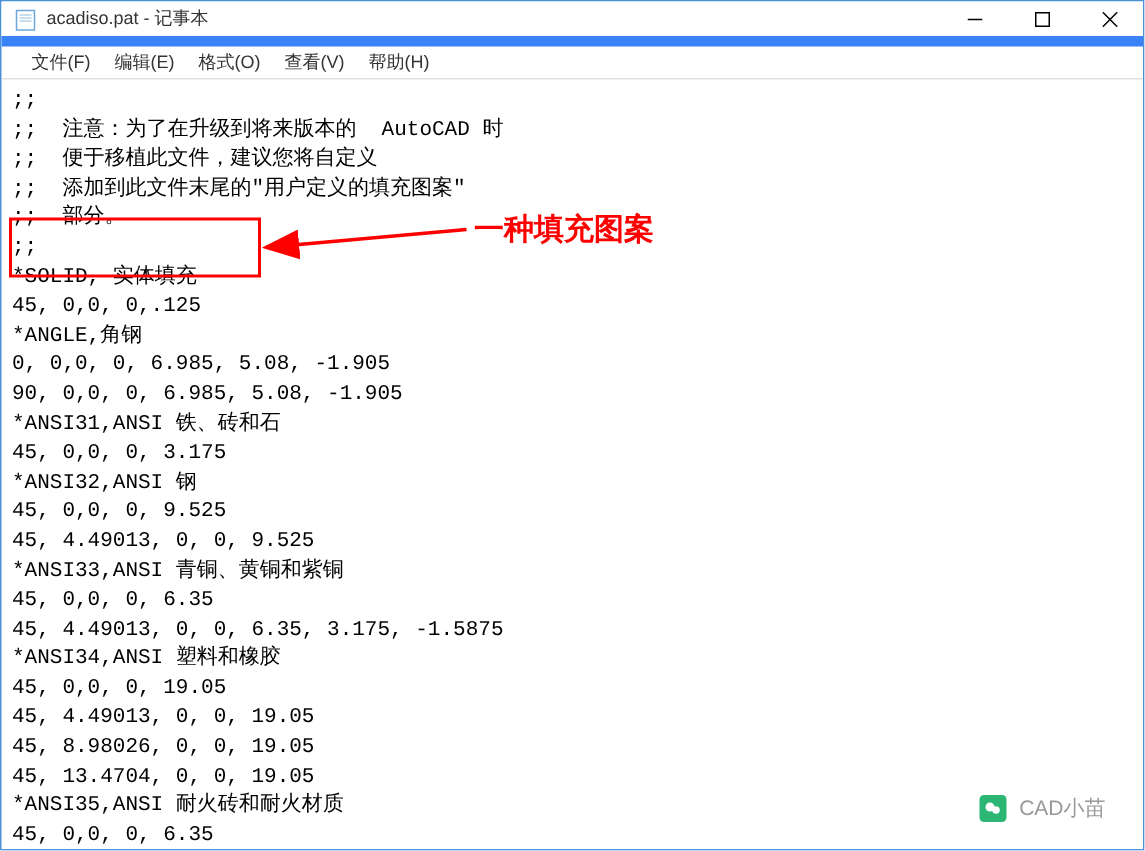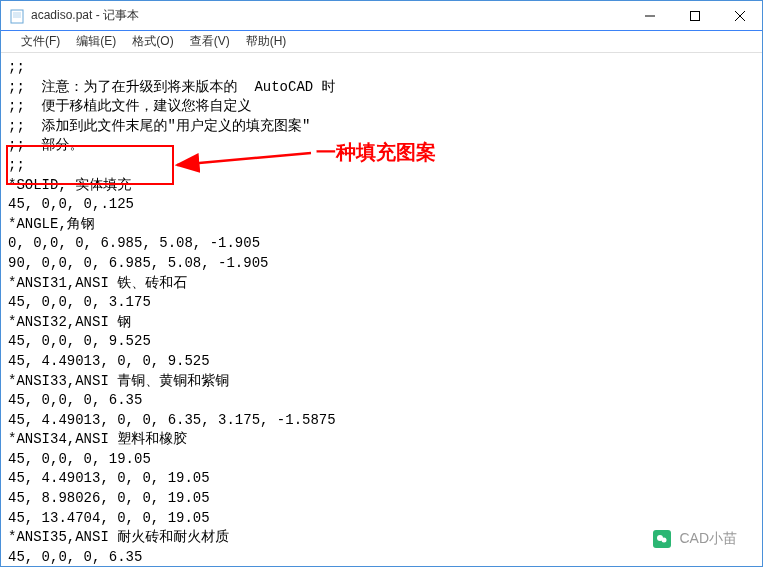--- a/index.html
+++ b/index.html
@@ -1,18 +1,18 @@
 <!DOCTYPE html>
 <html><head>
 <meta charset="utf-8">
 <style>
 * { margin: 0; padding: 0; box-sizing: border-box; }
 body { width: 763px; height: 567px; font-family: "Microsoft YaHei", sans-serif; font-size: 12px; background: #f0f0f0; }
 .window { width: 100%; height: 100%; background: #fff; border: 1px solid #4a90d9; position: relative; }
-.titlebar { height: 30px; background: #fff; display: flex; align-items: center; padding: 0 0 0 8px; border-bottom: 1px solid #3b82f6; }
+.titlebar { height: 30px; background: #fff; display: flex; align-items: center; padding: 0 0 0 8px; border-bottom: 7px solid #3b82f6; }
 .titlebar-icon { width: 16px; height: 16px; margin-right: 6px; display: flex; align-items: center; justify-content: center; }
 .title-text { flex: 1; font-size: 12px; color: #333; }
 .titlebar-controls { display: flex; height: 100%; }
 .titlebar-btn { width: 45px; height: 100%; display: flex; align-items: center; justify-content: center; cursor: pointer; }
 .menubar { height: 22px; display: flex; align-items: center; padding: 0 12px; border-bottom: 1px solid #e0e0e0; }
 .menu-item { padding: 2px 8px; font-size: 12px; color: #333; cursor: pointer; }
 .content-area { position: absolute; top: 53px; left: 1px; right: 1px; bottom: 1px; overflow: hidden; }
 .text-content { font-family: "SimSun", "Courier New", monospace; font-size: 14px; line-height: 1.4; padding: 4px 6px; white-space: pre; height: 100%; overflow-y: scroll; overflow-x: scroll; }
 .text-content::-webkit-scrollbar { width: 17px; height: 17px; }
 .text-content::-webkit-scrollbar-track { background: #f0f0f0; }

